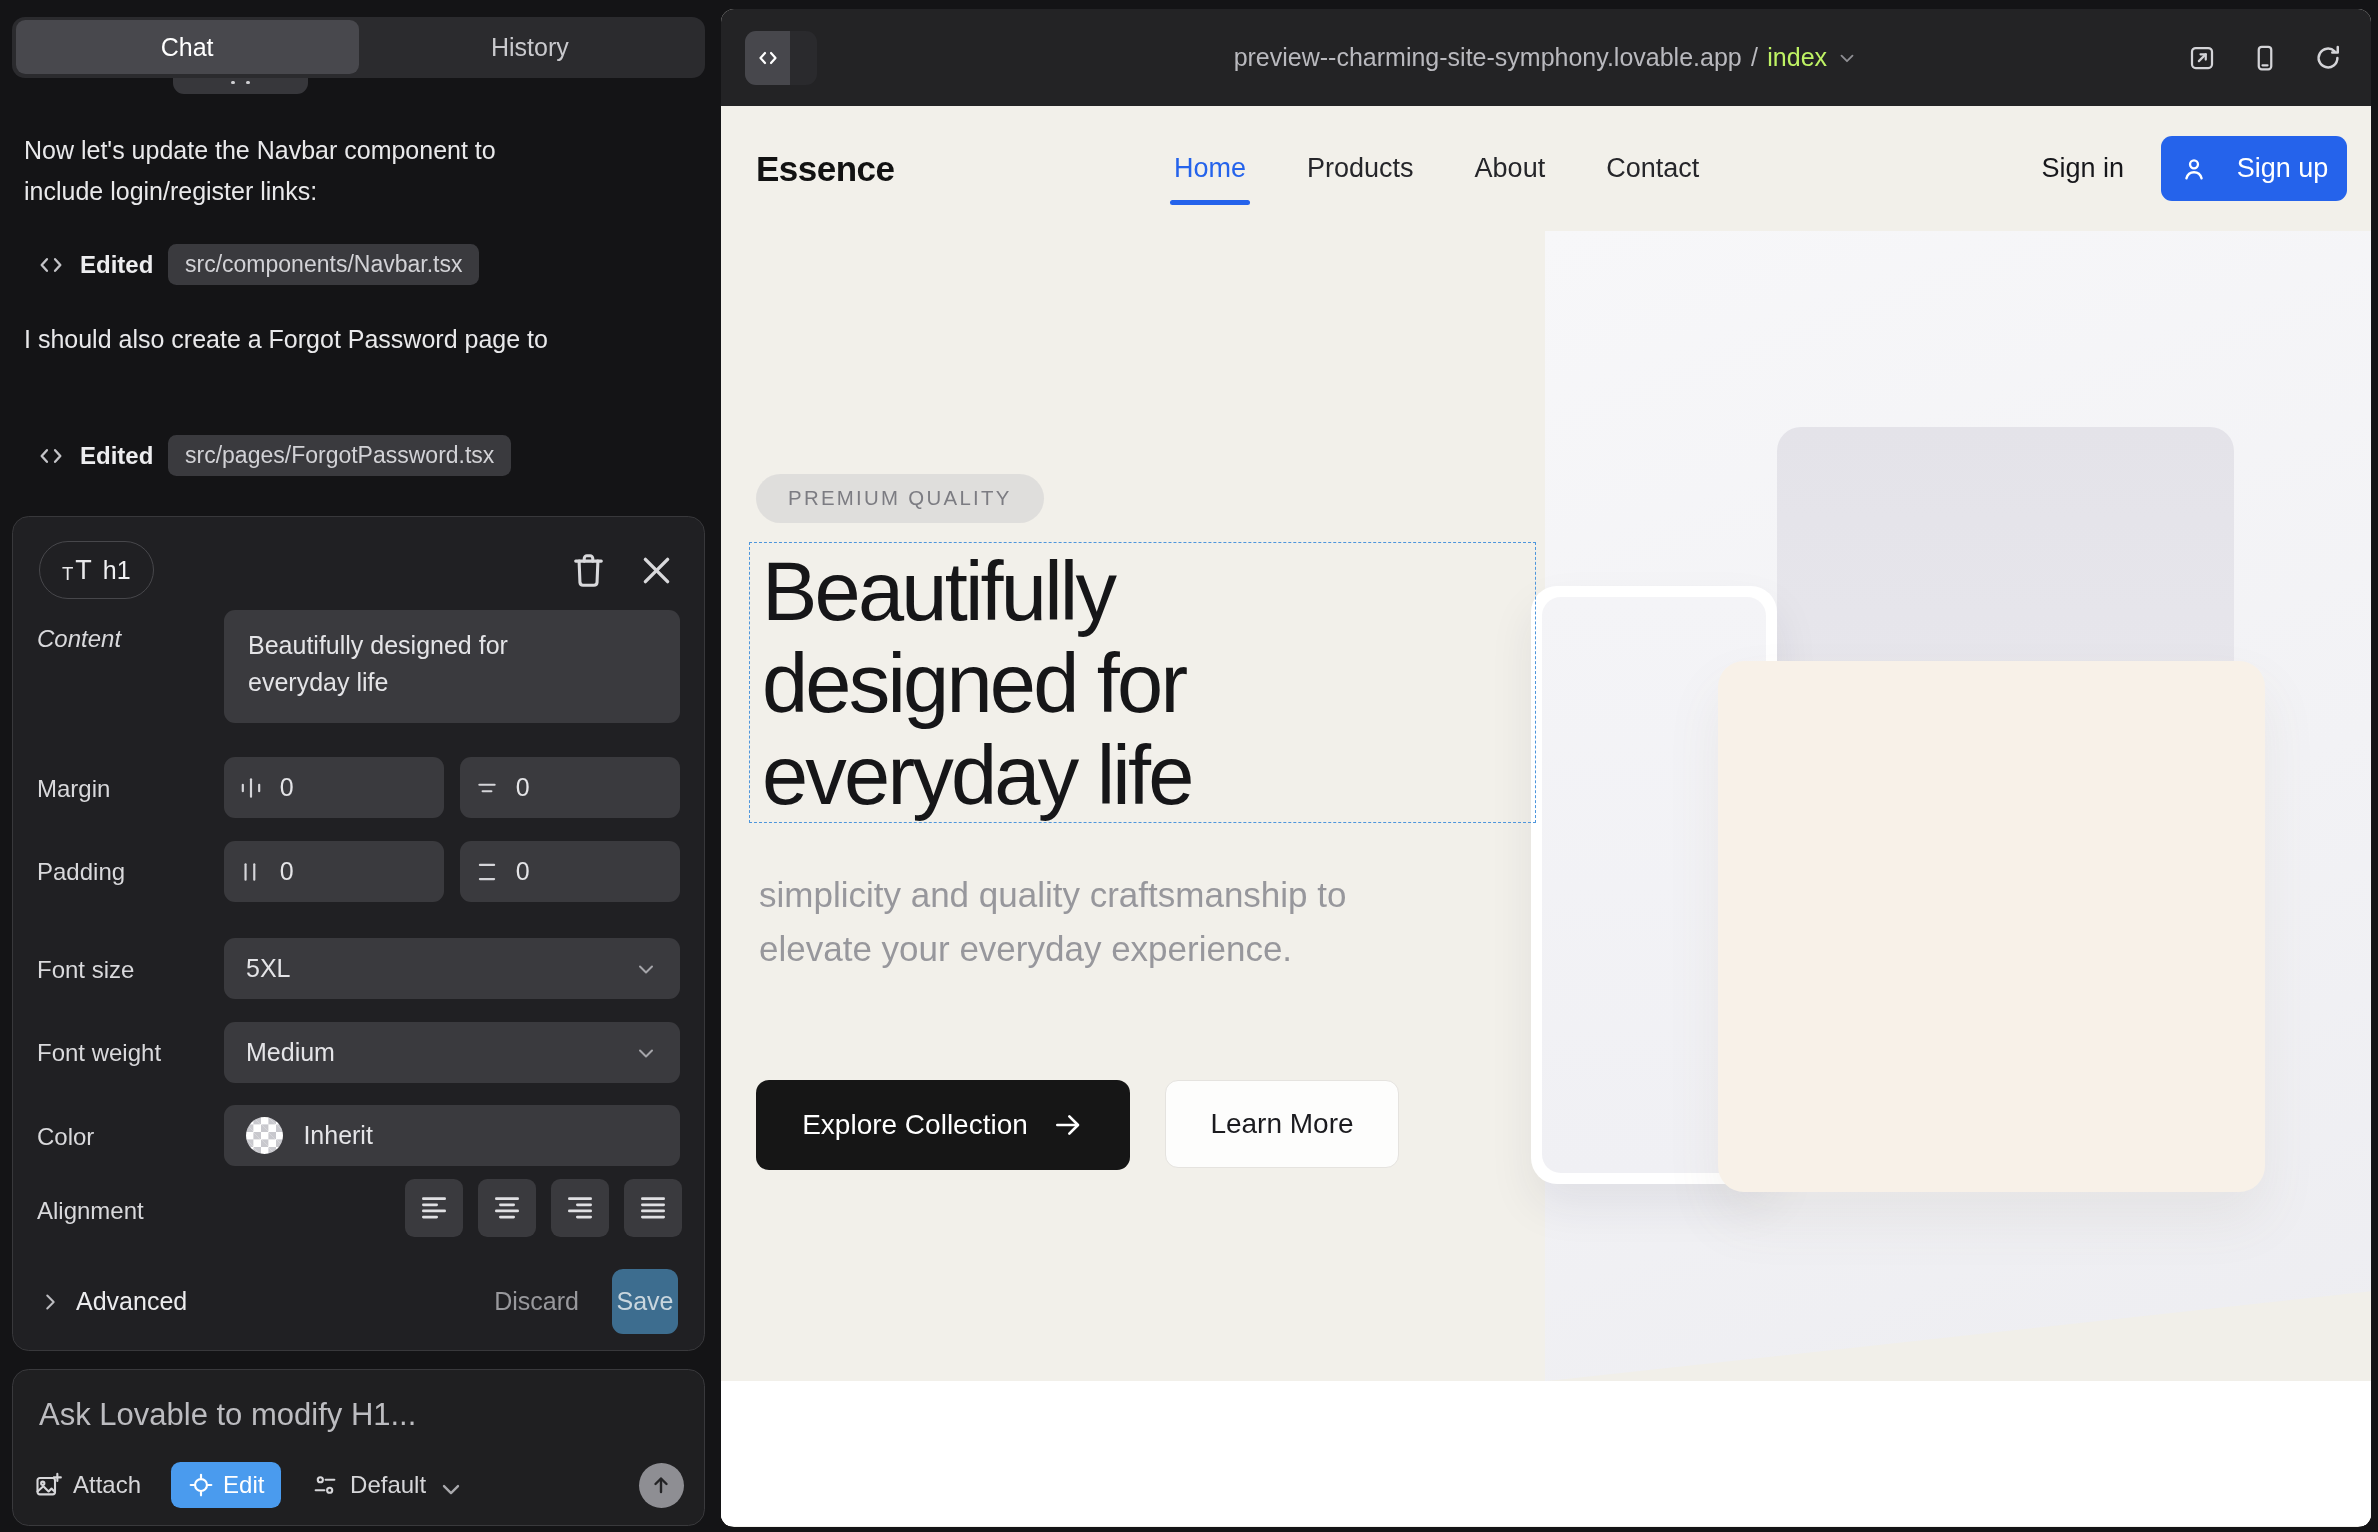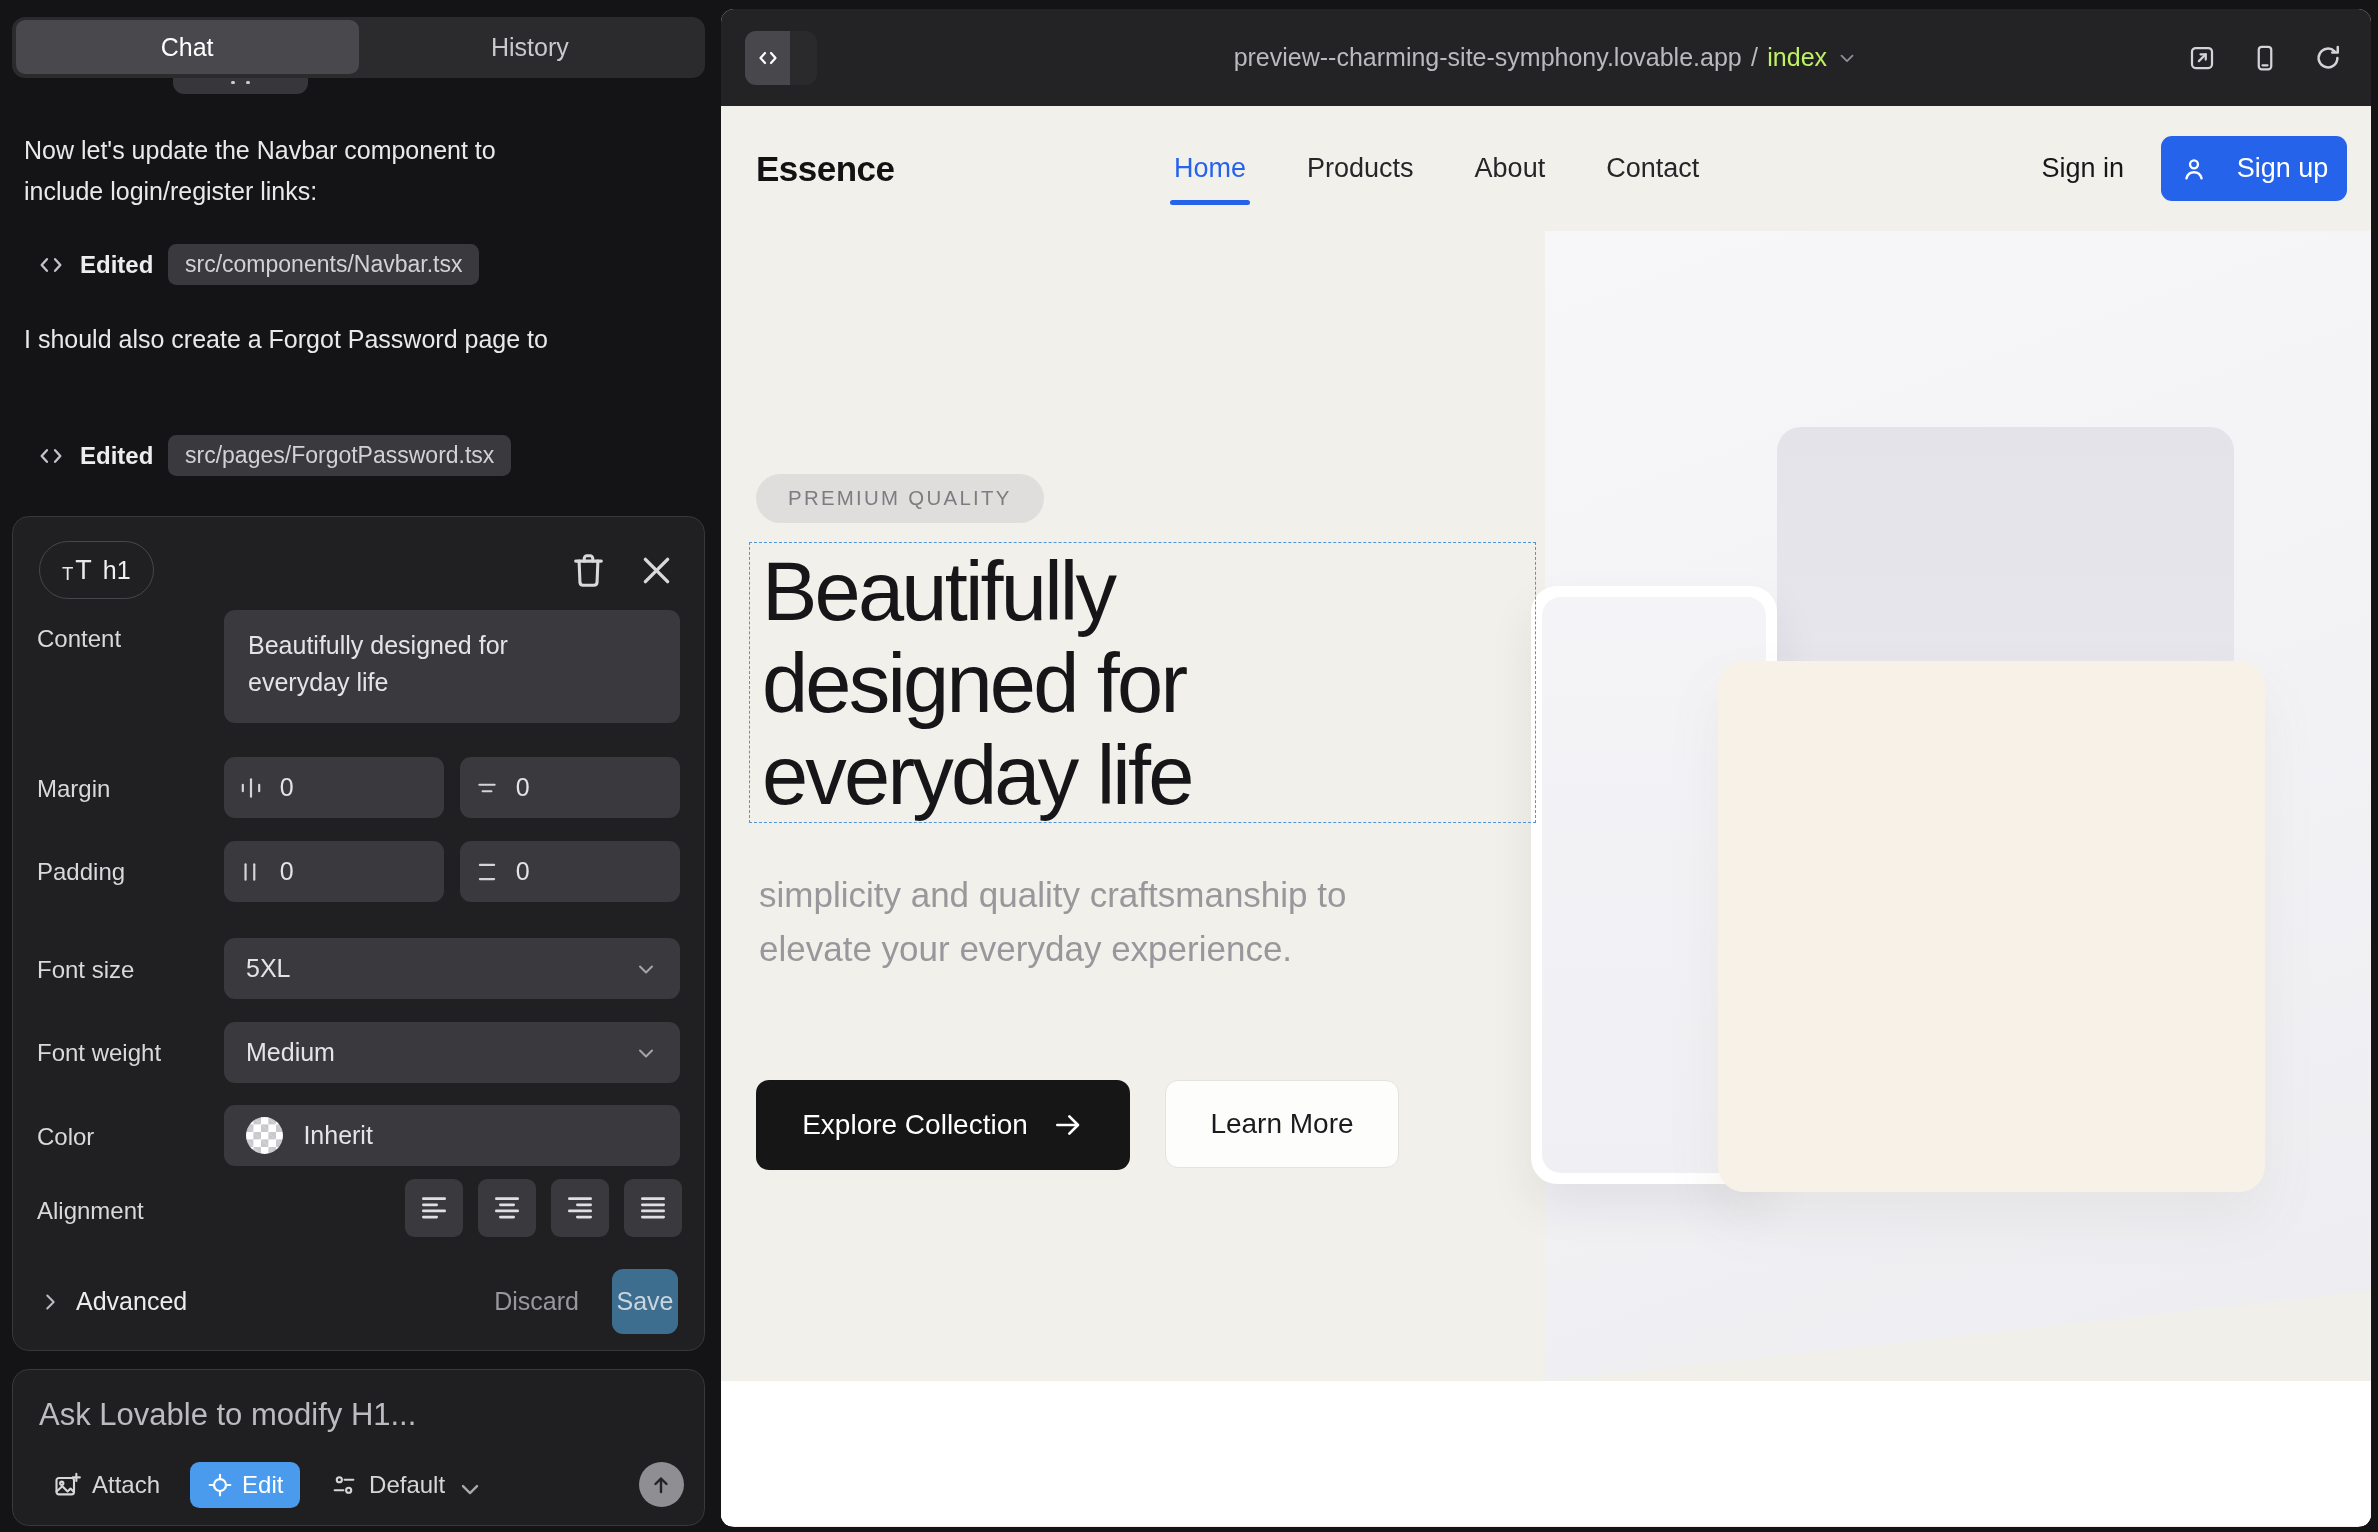--- a/index.html
+++ b/index.html
@@ -77,22 +77,22 @@
   .save-btn{ margin-left:33px; width:66px; height:65px; border:none; border-radius:11px;
     background:#3d6d8f; color:#c9d6de; font-size:25px; cursor:pointer; }
 
   
   .composer{ position:absolute; left:12px; top:1369px; width:693px; height:157px;
     background:#1f1f21; border:1.9px solid #39393c; border-radius:16.7px; }
   .composer-input{ position:absolute; left:26px; top:24px; width:594px; height:41px;
     background:transparent; border:none; outline:none; color:#bcbcc0; font-size:31px;
     font-family:"Liberation Sans", sans-serif;}
   .composer-input::placeholder{ color:#bcbcc0; opacity:1; }
-  .composer-toolbar{ position:absolute; left:40px; right:20.4px; bottom:16.7px; height:46px;
-    display:flex; }
+  .composer-toolbar{ position:absolute; left:21px; right:20.4px; bottom:16.7px; height:46px;
+    display:flex; align-items:center; }
   .tool-btn{ display:flex; align-items:center; gap:11px; background:none; border:none;
     color:#d6d6d9; font-size:24px; cursor:pointer; }
   .tool-btn svg{ width:28px; height:28px; }
   .edit-pill{ margin-left:30px; background:#4a9bee; color:#fff; border:none; border-radius:9.3px;
     height:46px; padding:0 16.7px; display:flex; align-items:center; gap:9.3px; font-size:24px; cursor:pointer;}
   .edit-pill svg{ width:26px; height:26px; }
   .mode-btn{ margin-left:30px; }
   .mode-btn .chev{ width:20.4px; height:20.4px; color:#a9a9ad; }
   .send-btn{ margin-left:auto; width:45px; height:45px; border-radius:50%; border:none;
     background:#8e8e93; color:#232325; display:flex; align-items:center; justify-content:center; cursor:pointer;}
@@ -235,21 +235,21 @@
         <path d="M6.5 6.5 7 19a1.8 1.8 0 0 0 1.8 1.6h6.4A1.8 1.8 0 0 0 17 19l.5-12.5"></path>
       </svg>
     </button>
     <button class="icon-btn close-btn">
       <svg viewBox="0 0 24 24" fill="none" stroke="currentColor" stroke-width="2" stroke-linecap="round">
         <line x1="5.5" y1="5.5" x2="18.5" y2="18.5"></line>
           <line x1="18.5" y1="5.5" x2="5.5" y2="18.5"></line>
       </svg>
     </button>
 
-    <div class="row-label" style="top:108px;">Content</div>
+    <div class="row-label" style="top:108px;font-style:italic;">Content</div>
     <div class="field content-field">
       <span>Beautifully designed for</span>
       <span>everyday life</span>
     </div>
 
     <div class="row-label" style="top:258px;">Margin</div>
     <div class="field mini-field" style="left:211px; top:240px;">
       <span class="mini-ic">
         <svg viewBox="0 0 22 22" fill="none" stroke="currentColor" stroke-width="2" stroke-linecap="round">
           <line x1="11" y1="3" x2="11" y2="19"></line>

